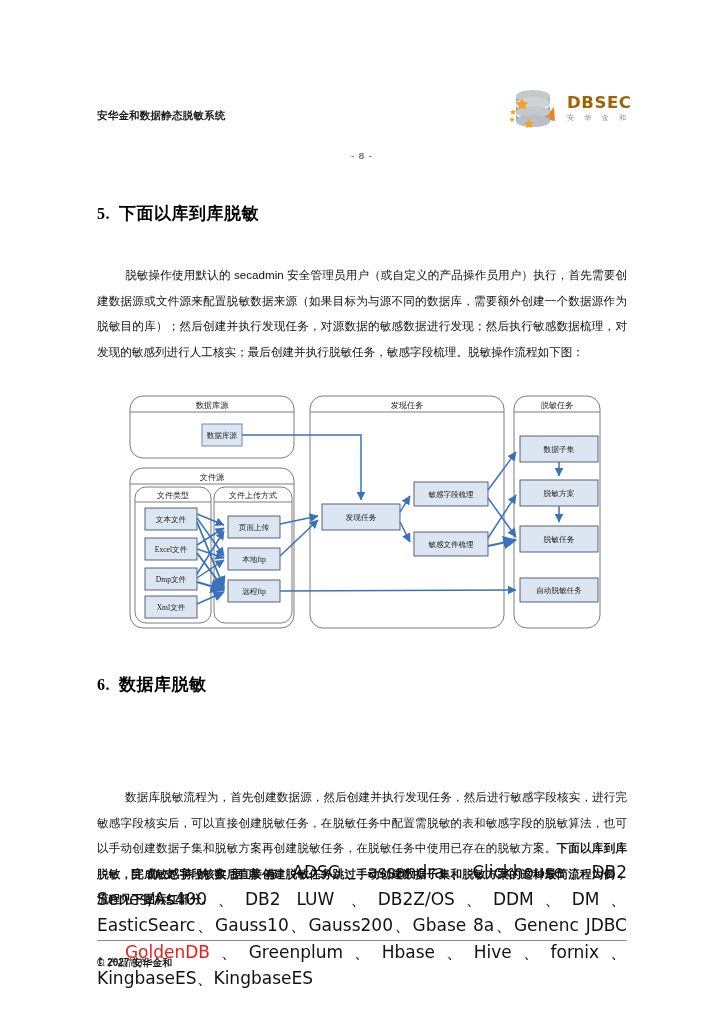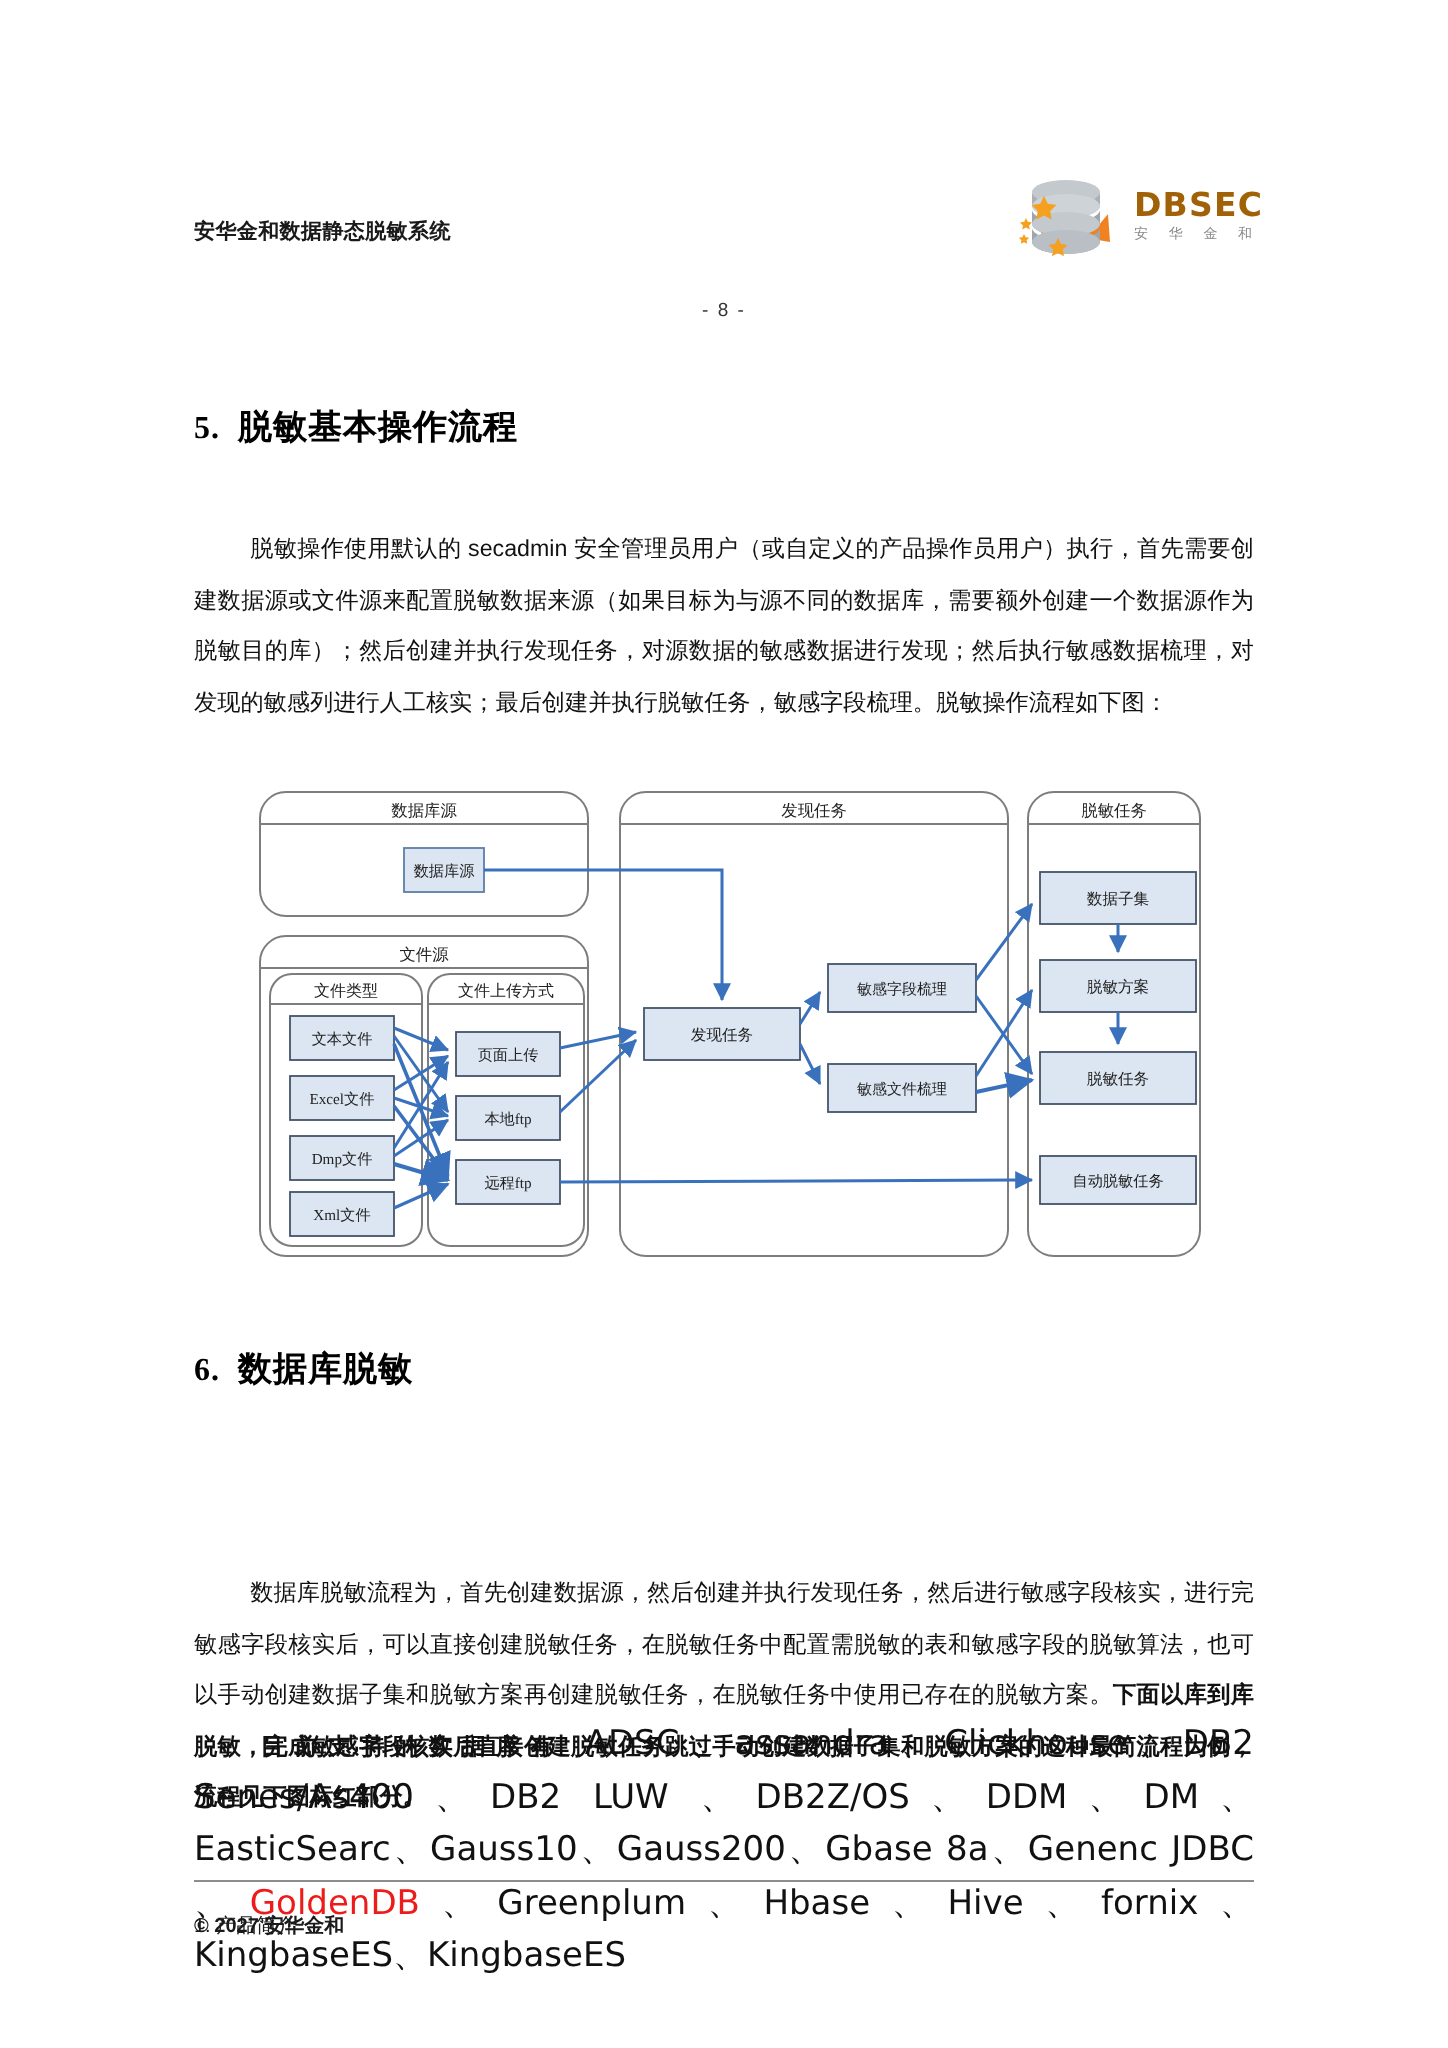--- a/index.html
+++ b/index.html
@@ -185,21 +185,21 @@
         <div class="logo-cn">安 华 金 和</div>
       </div>
     </div>
 
     <div class="page-number">- 8 -</div>
   </div>
 
   <div class="content">
 
     <h2 class="section" id="sec5">
-      <span class="num">5.</span><span>脱敏基本操作流程</span>
+      <span class="num">5.</span><span>下面以库到库脱敏</span>
     </h2>
 
     <p class="body-text" id="para5">
       <span class="indent"></span><span>脱敏操作使用默认的 secadmin 安全管理员用户（或自定义的产品操作员用户）执行，首先需要创建数据源或文件源来配置脱敏数据来源（如果目标为与源不同的数据库，需要额外创建一个数据源作为脱敏目的库）；然后创建并执行发现任务，对源数据的敏感数据进行发现；然后执行敏感数据梳理，对发现的敏感列进行人工核实；最后创建并执行脱敏任务，敏感字段梳理。脱敏操作流程如下图：</span>
     </p>
 
     <div class="diagram">
       <svg width="478" height="242" viewBox="0 0 478 242" xmlns="http://www.w3.org/2000/svg">
         <defs>
           <marker id="ah" markerWidth="7" markerHeight="7" refX="5.6" refY="3" orient="auto">

